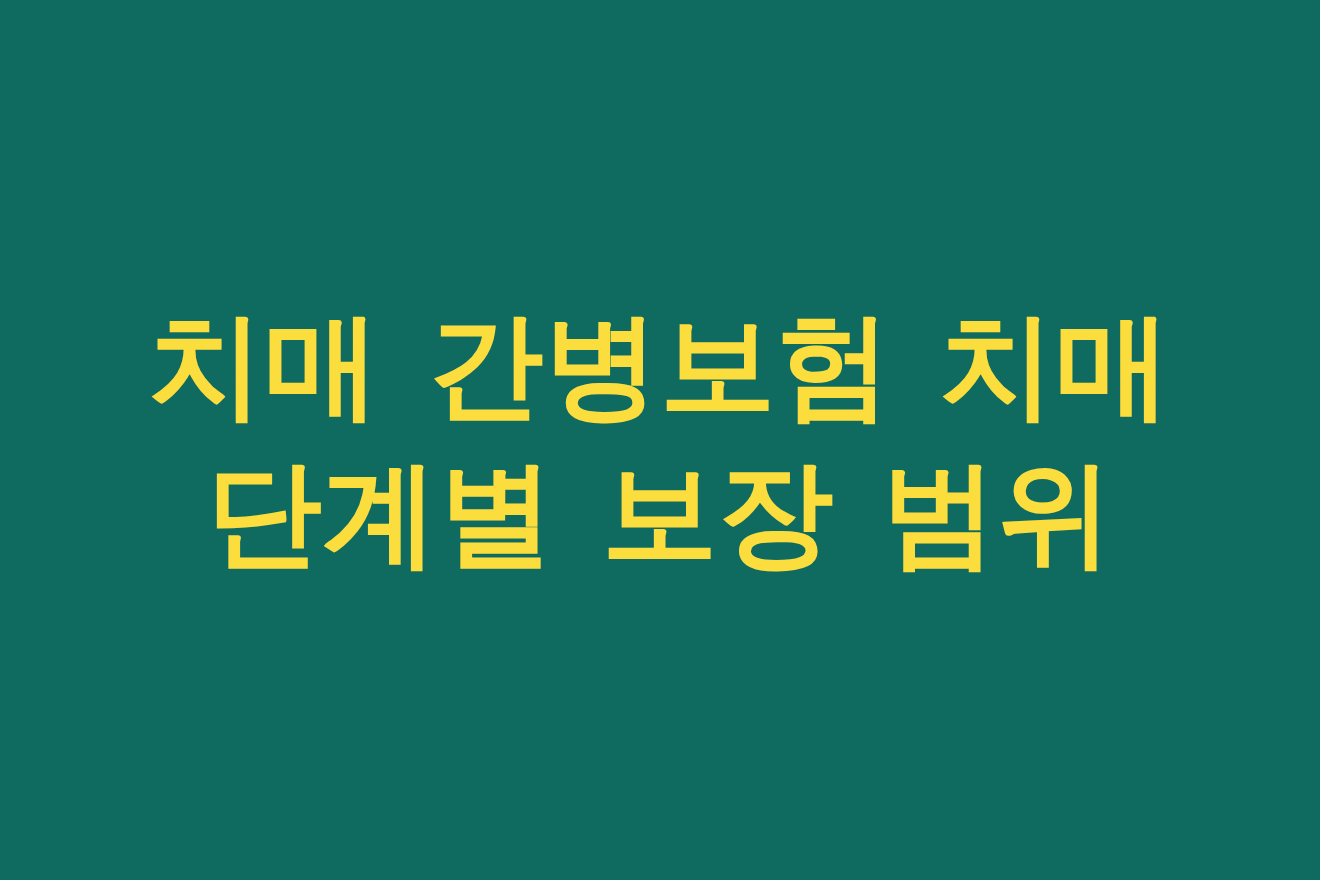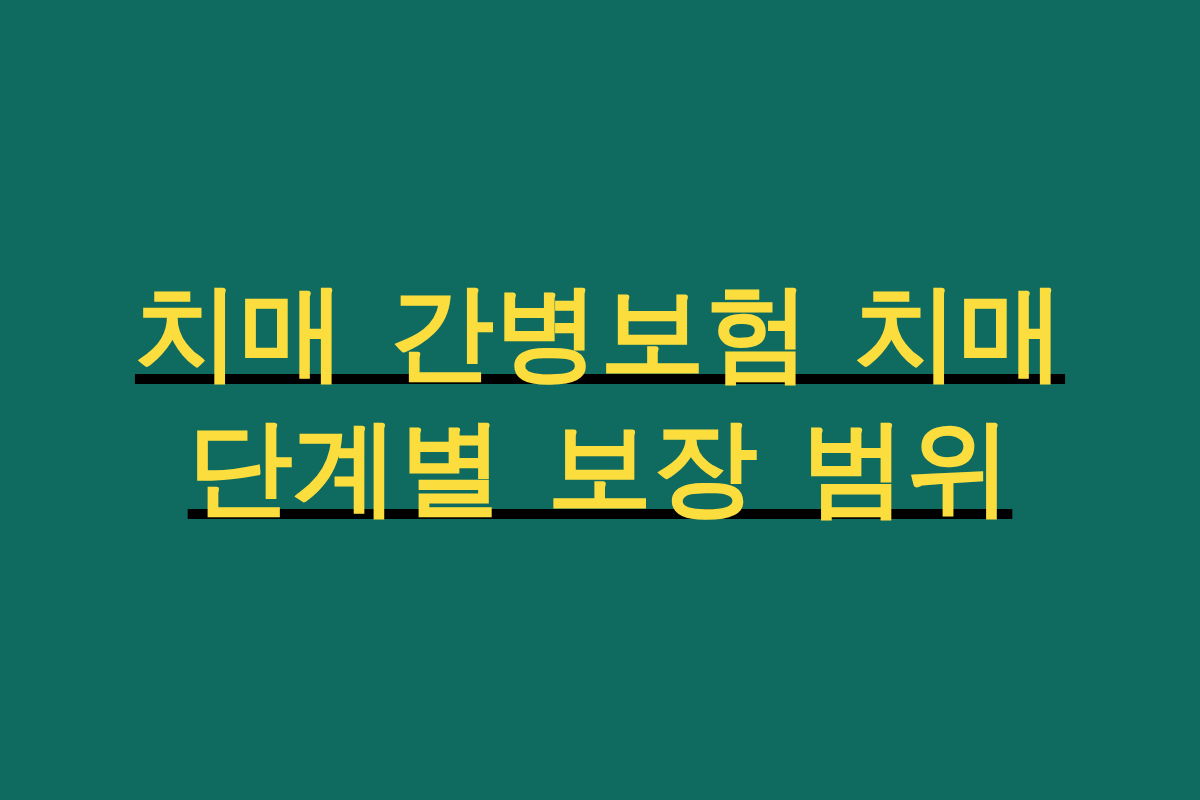--- a/index.html
+++ b/index.html
@@ -17,21 +17,20 @@
 
   .poster {
     position: relative;
     box-sizing: border-box;
     width: 1200px;
     height: 800px;
     display: flex;
     align-items: center;
     justify-content: center;
     background-color: #0f6a60;
-    text-decoration: underline;
   }
 
   .headline {
     margin: 0;
     padding: 0 60px;
     box-sizing: border-box;
     width: 100%;
     max-width: 1060px;
     text-align: center;
     color: #fbdd3e;

